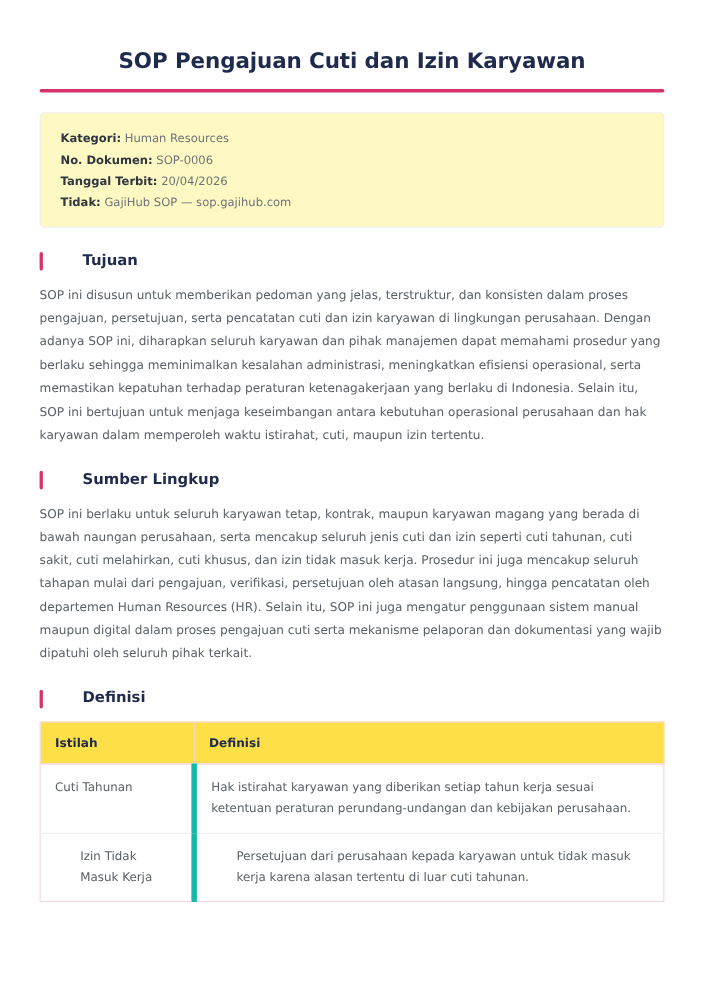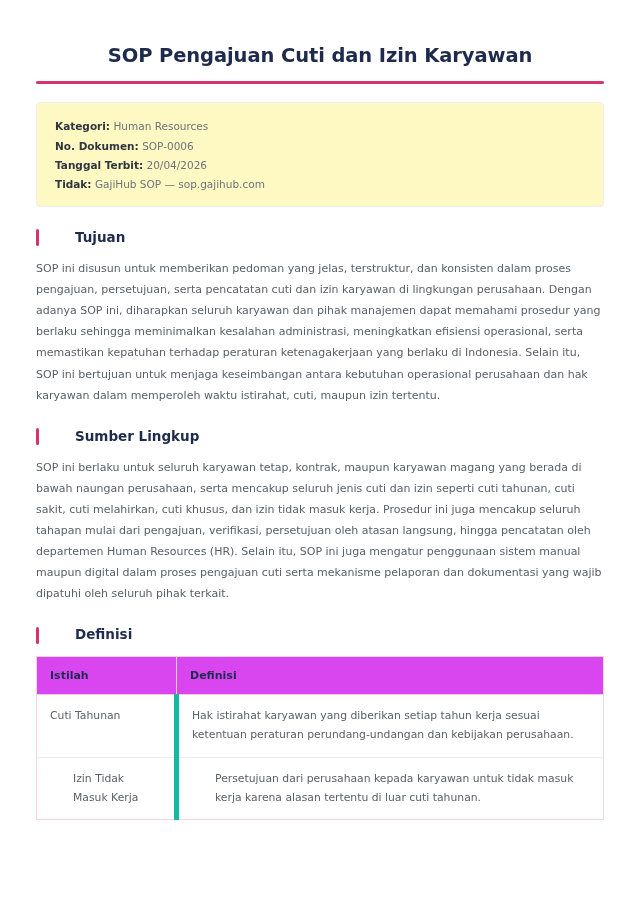--- a/index.html
+++ b/index.html
@@ -102,21 +102,21 @@
 
   
   .def-table {
     width: 100%;
     border-collapse: collapse;
     margin-top: 2px;
     table-layout: fixed;
     border: 1px solid #f0d7de;
   }
   .def-table th {
-    background: #d946ef;
+    background: #fde047;
     color: #1f2b4d;
     font-size: 11px;
     font-weight: bold;
     text-align: left;
     padding: 11px 13px;
     border-right: 1px solid #f5cdd6;
     border-bottom: 1px solid #f2c8d3;
     line-height: 1.4;
   }
   .def-table th:last-child { border-right: none; }

